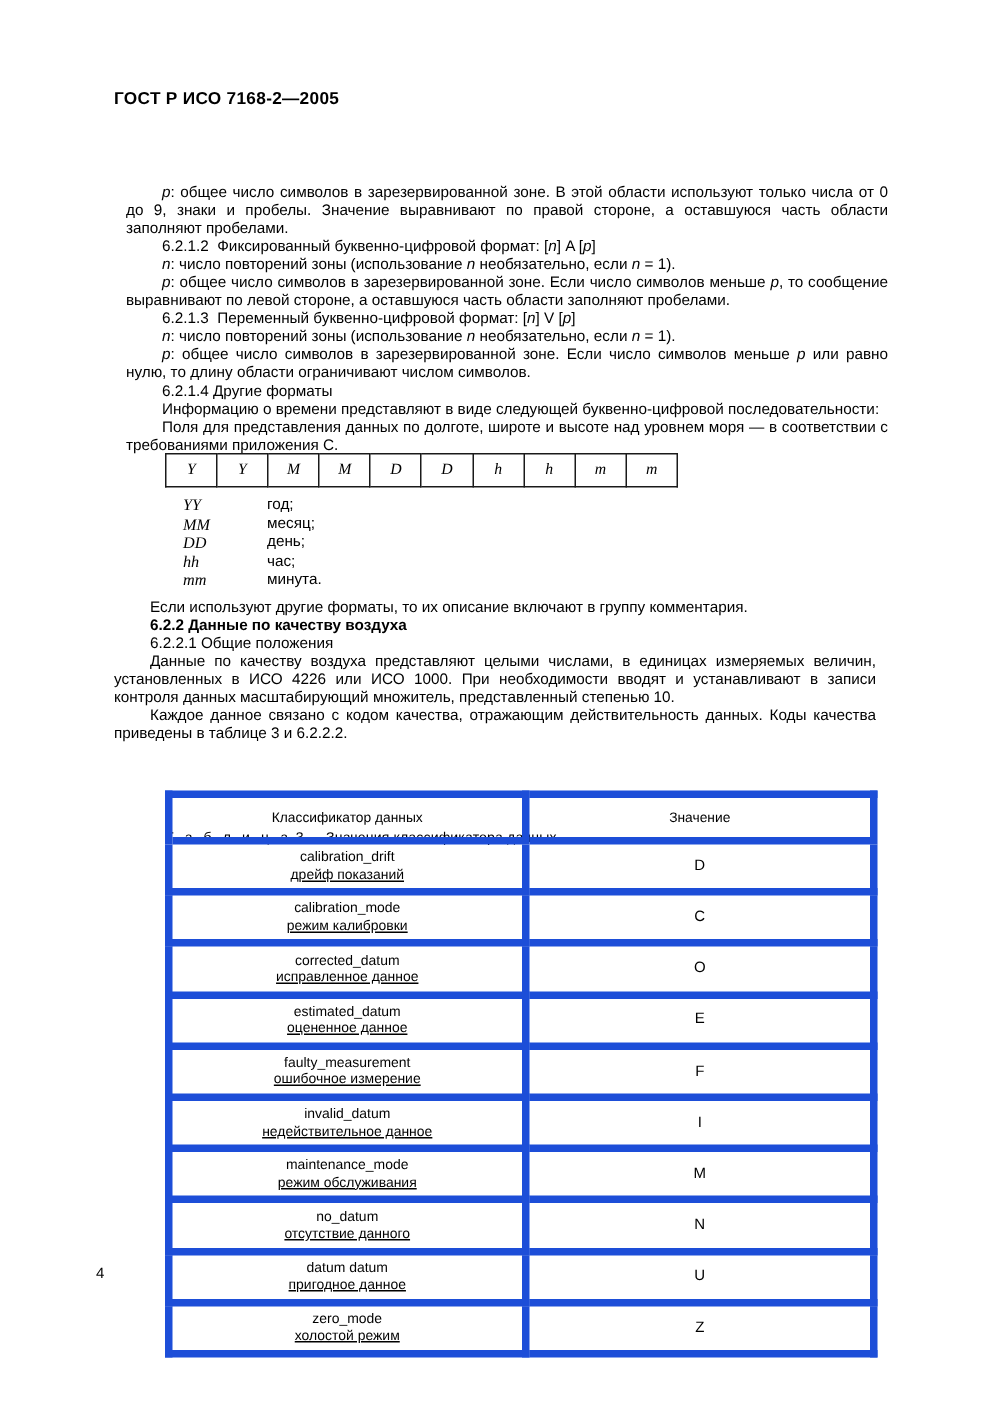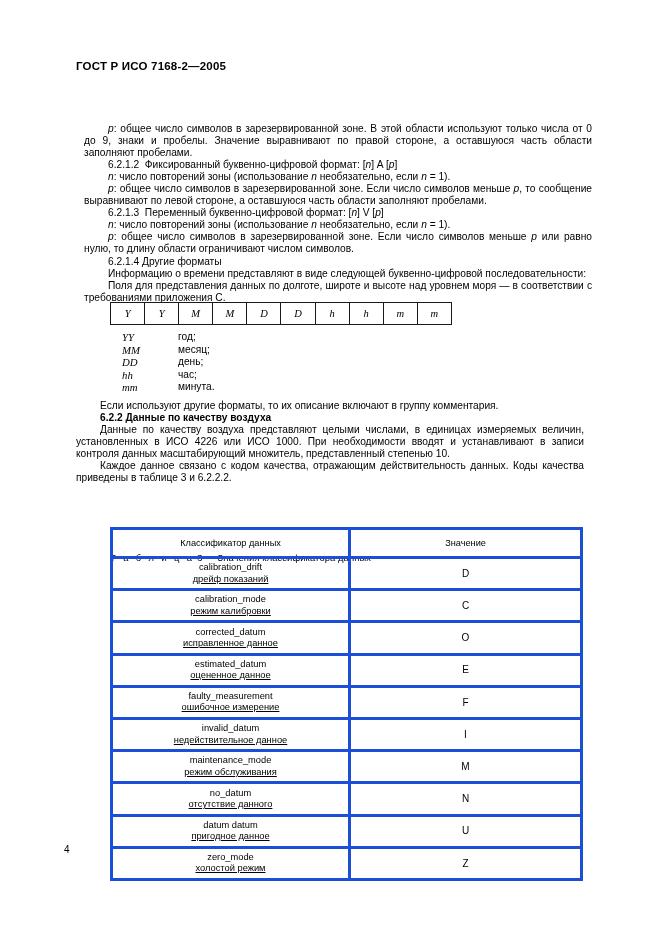--- a/index.html
+++ b/index.html
@@ -107,21 +107,21 @@
   .tbl-caption .tw { letter-spacing: 2.4px; }
   table.t3 {
     position: absolute;
     left: 110px;
     top: 527px;
     width: 470px;
     border-collapse: collapse;
     table-layout: fixed;
   }
   table.t3 th, table.t3 td {
-    border: 3px solid #1d4ed8;
+    border: 5px solid #1d4ed8;
     text-align: center;
     vertical-align: middle;
     font-weight: normal;
   }
   table.t3 th {
     height: 24px;
     font-size: 9.2px;
     border-bottom: 2px solid #000000;
   }
   table.t3 td {
@@ -203,20 +203,21 @@
     </div>
     <div class="row">
       <span class="k">mm</span>
       <span class="v">минута.</span>
     </div>
   </div>
 
   <div class="body-col2">
     <p class="t">Если используют другие форматы, то их описание включают в группу комментария.</p>
     <p class="t nj bold">6.2.2  Данные по качеству воздуха</p>
+    <p class="t nj">6.2.2.1  Общие положения</p>
     <p class="t">Данные по качеству воздуха представляют целыми числами, в единицах измеряемых величин, установленных в ИСО 4226 или ИСО 1000. При необходимости вводят и устанавливают в записи контроля данных масштабирующий множитель, представленный степенью 10.</p>
     <p class="t">Каждое данное связано с кодом качества, отражающим действительность данных. Коды качества приведены в таблице 3 и 6.2.2.2.</p>
   </div>
 
   <div class="tbl-caption">
     <span class="tw">Т а б л и ц а</span>
     <span>3</span>
     <span>— Значения классификатора данных</span>
   </div>
 

